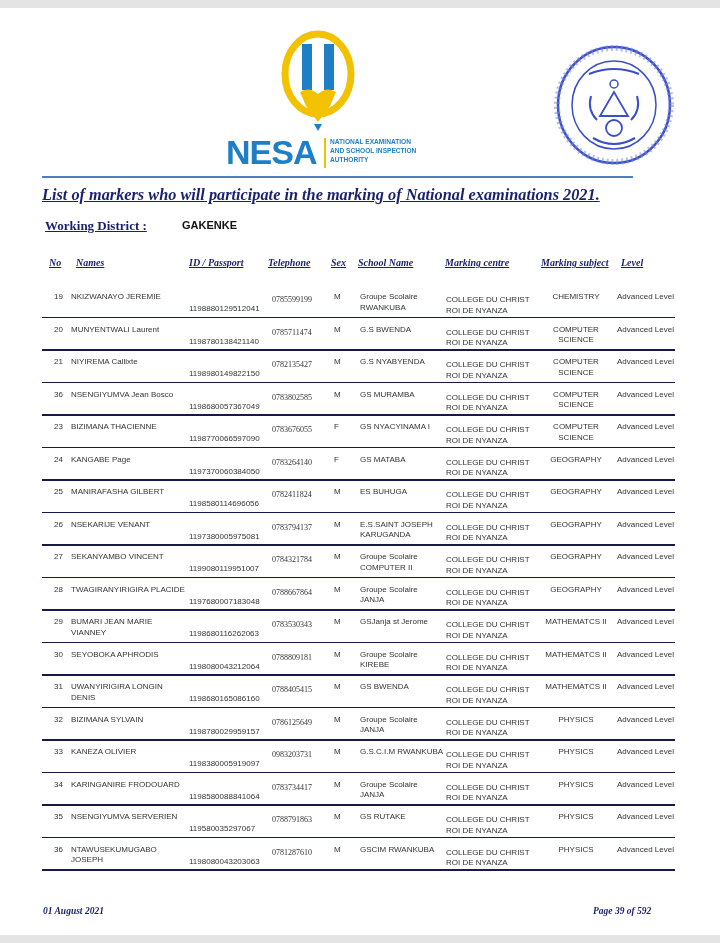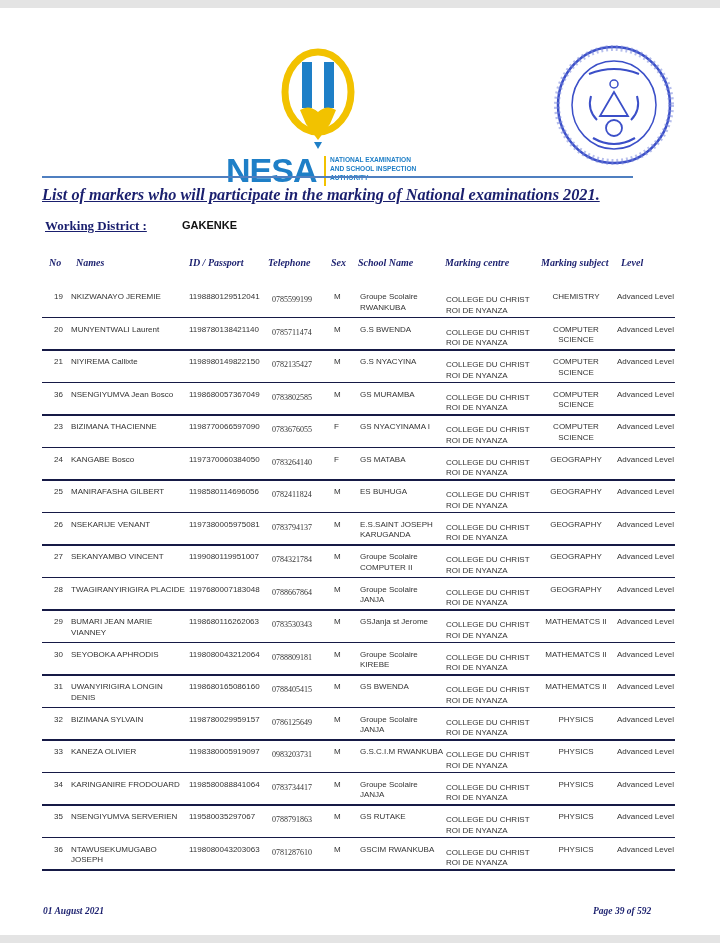--- a/index.html
+++ b/index.html
@@ -6,21 +6,21 @@
   body {
     width: 720px; height: 943px; position: relative; overflow: hidden;
     background: #ffffff;
     font-family: "Liberation Sans", sans-serif;
     color: #222;
   }
   .band-top { position: absolute; left: 0; top: 0; width: 720px; height: 8px; background: #e4e4e4; }
   .band-bottom { position: absolute; left: 0; top: 935px; width: 720px; height: 8px; background: #e4e4e4; }
 
   
-  .logo { position: absolute; left: 226px; top: 48px; width: 230px; height: 135px; }
+  .logo { position: absolute; left: 226px; top: 30px; width: 230px; height: 135px; }
   .logo-mark { position: absolute; left: 54px; top: 0; width: 76px; height: 110px; }
   .logo-word { position: absolute; left: 0; top: 103px; font-family: "Liberation Sans", sans-serif; font-weight: bold; font-size: 34px; color: #1e7fc7; letter-spacing: -1px; }
   .logo-bar { position: absolute; left: 98px; top: 108px; width: 2px; height: 30px; background: #f2c200; }
   .logo-tag { position: absolute; left: 104px; top: 107px; font-size: 6.6px; line-height: 9px; font-weight: bold; color: #1e7fc7; }
 
   
   .seal { position: absolute; left: 553px; top: 44px; width: 122px; height: 122px; }
 
   .rule-blue { position: absolute; left: 42px; top: 176px; width: 591px; height: 2px; background: #4f7fc0; }
 
@@ -32,30 +32,30 @@
   .district-label {
     position: absolute; left: 45px; top: 218px;
     font-family: "Liberation Serif", serif; font-weight: bold; font-size: 13px;
     color: #1a1f6e; text-decoration: underline;
   }
   .district-value { position: absolute; left: 182px; top: 219px; font-weight: bold; font-size: 11px; color: #111; }
 
   .th {
     position: absolute; top: 257px;
     font-family: "Liberation Serif", serif; font-style: italic; font-weight: bold;
-    font-size: 10px; color: #1a1f6e; white-space: nowrap;
+    font-size: 10px; color: #1a1f6e; text-decoration: underline; white-space: nowrap;
   }
 
   .rows { position: absolute; left: 0; top: 285px; width: 720px; }
   .row { position: relative; height: 32.5px; }
   .row .sep { position: absolute; left: 42px; top: 31.5px; width: 633px; height: 1.5px; background: #161a46; }
   .cell { position: absolute; font-size: 8px; line-height: 10.5px; color: #333; white-space: nowrap; }
   .c-no { left: 46px; width: 17px; text-align: right; top: 7px; }
   .c-name { left: 71px; top: 7px; width: 115px; white-space: normal; }
-  .c-id { left: 189px; top: 7px; }
+  .c-id { left: 189px; top: 19px; }
   .c-tel { left: 272px; top: 10px; font-family: Liberation Serif, serif; }
   .c-sex { left: 334px; top: 7px; }
   .c-school { left: 360px; top: 7px; width: 84px; white-space: normal; }
   .c-centre { left: 446px; top: 10px; width: 90px; white-space: normal; }
   .c-subject { left: 538px; top: 7px; width: 76px; white-space: normal; text-align: center; }
   .c-level { left: 617px; top: 7px; }
 
   .footer-date, .footer-page {
     position: absolute; top: 906px;
     font-family: "Liberation Serif", serif; font-style: italic; font-weight: bold;
@@ -143,21 +143,21 @@
       <div class="cell c-subject">COMPUTER SCIENCE</div>
       <div class="cell c-level">Advanced Level</div>
       <div class="sep"></div>
     </div>
     <div class="row">
       <div class="cell c-no">21</div>
       <div class="cell c-name">NIYIREMA Callixte</div>
       <div class="cell c-id">1198980149822150</div>
       <div class="cell c-tel">0782135427</div>
       <div class="cell c-sex">M</div>
-      <div class="cell c-school">G.S NYACYINA</div>
+      <div class="cell c-school">G.S NYABYENDA</div>
       <div class="cell c-centre">COLLEGE DU CHRIST ROI DE NYANZA</div>
       <div class="cell c-subject">COMPUTER SCIENCE</div>
       <div class="cell c-level">Advanced Level</div>
       <div class="sep"></div>
     </div>
     <div class="row">
       <div class="cell c-no">36</div>
       <div class="cell c-name">NSENGIYUMVA Jean Bosco</div>
       <div class="cell c-id">1198680057367049</div>
       <div class="cell c-tel">0783802585</div>
@@ -175,21 +175,21 @@
       <div class="cell c-tel">0783676055</div>
       <div class="cell c-sex">F</div>
       <div class="cell c-school">GS NYACYINAMA I</div>
       <div class="cell c-centre">COLLEGE DU CHRIST ROI DE NYANZA</div>
       <div class="cell c-subject">COMPUTER SCIENCE</div>
       <div class="cell c-level">Advanced Level</div>
       <div class="sep"></div>
     </div>
     <div class="row">
       <div class="cell c-no">24</div>
-      <div class="cell c-name">KANGABE Bosco</div>
+      <div class="cell c-name">KANGABE Page</div>
       <div class="cell c-id">1197370060384050</div>
       <div class="cell c-tel">0783264140</div>
       <div class="cell c-sex">F</div>
       <div class="cell c-school">GS MATABA</div>
       <div class="cell c-centre">COLLEGE DU CHRIST ROI DE NYANZA</div>
       <div class="cell c-subject">GEOGRAPHY</div>
       <div class="cell c-level">Advanced Level</div>
       <div class="sep"></div>
     </div>
     <div class="row">

